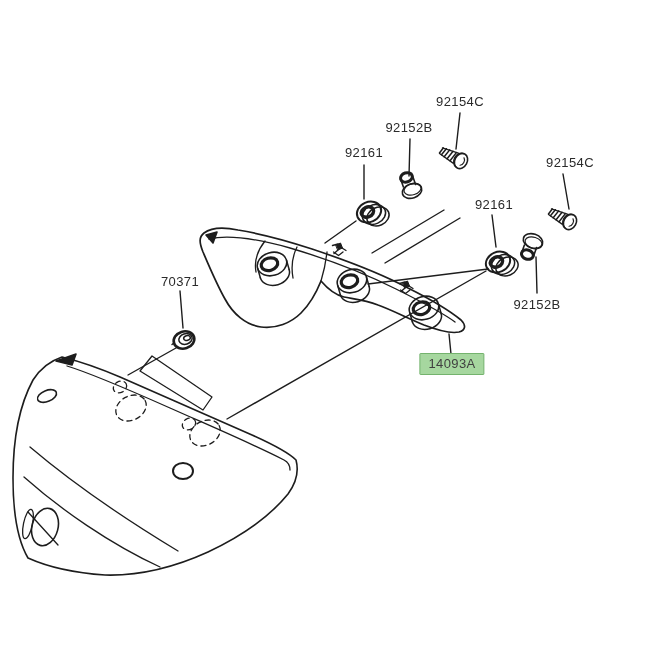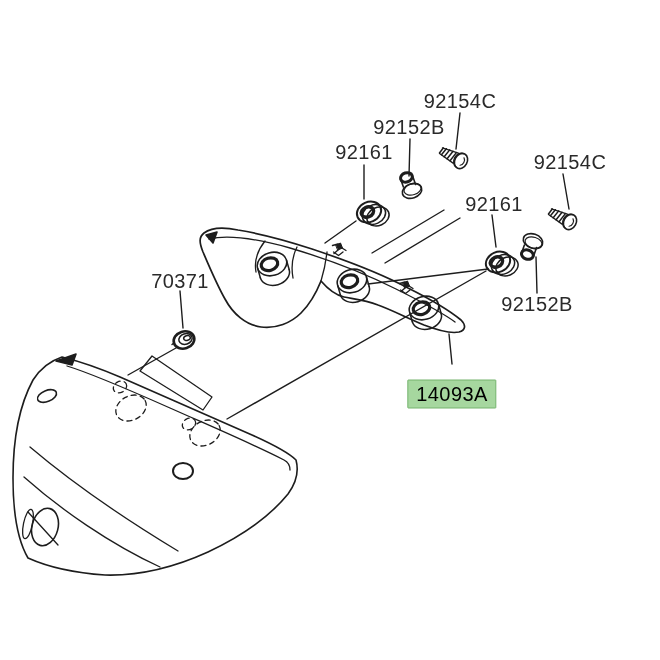--- a/index.html
+++ b/index.html
@@ -3,21 +3,21 @@
 <meta charset="utf-8">
 <style>
   html,body{margin:0;padding:0;background:#ffffff;}
   #stage{
     position:relative;width:660px;height:660px;background:#ffffff;
     font-family:"Liberation Sans",sans-serif;overflow:hidden;
   }
   #lineart{position:absolute;left:0;top:0;width:660px;height:660px;}
   .callout{
     position:absolute;transform:translate(-50%,-50%);
-    font-size:20px;letter-spacing:0.4px;color:#2a2a2a;white-space:nowrap;
+    font-size:13px;letter-spacing:0.4px;color:#2a2a2a;white-space:nowrap;
     line-height:1;user-select:none;
   }
   .callout.highlight{
     padding:3px 8px 4px 8px;border-radius:1px;
   }
 </style>
 </head>
 <body>
 
 <div id="stage">
@@ -157,15 +157,15 @@
     </g>
   </svg>
 
   <div class="callout" style="left:460px;top:101px;">92154C</div>
   <div class="callout" style="left:409px;top:127px;">92152B</div>
   <div class="callout" style="left:364px;top:152px;">92161</div>
   <div class="callout" style="left:570px;top:162px;">92154C</div>
   <div class="callout" style="left:494px;top:204px;">92161</div>
   <div class="callout" style="left:537px;top:304px;">92152B</div>
   <div class="callout" style="left:180px;top:281px;">70371</div>
-  <div class="callout highlight" id="highlight-callout" style="left: 452px; top: 394px; background: rgb(166, 215, 159); border: 1px solid rgb(116, 179, 109); color: #000000;">14093A</div>
+  <div class="callout highlight" id="highlight-callout" style="left: 452px; top: 364px; background: rgb(166, 215, 159); border: 1px solid rgb(116, 179, 109); color: #404040;">14093A</div>
 
 </div>
 
 </body></html>

